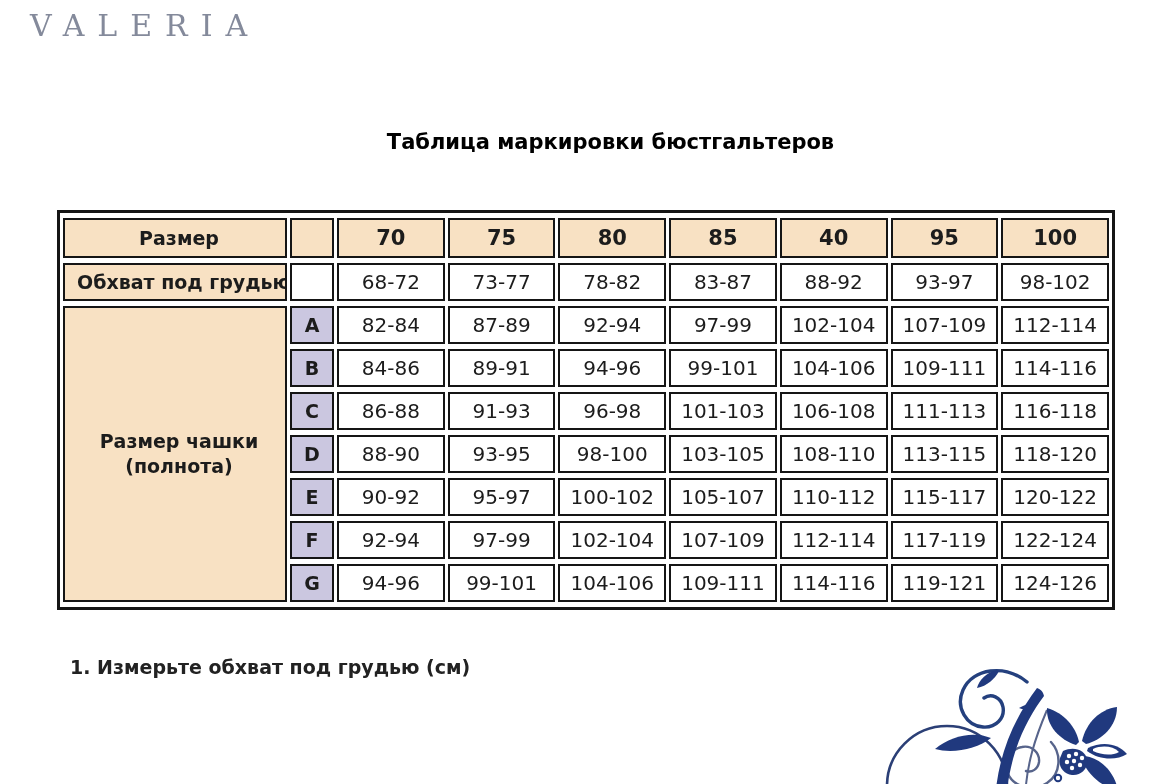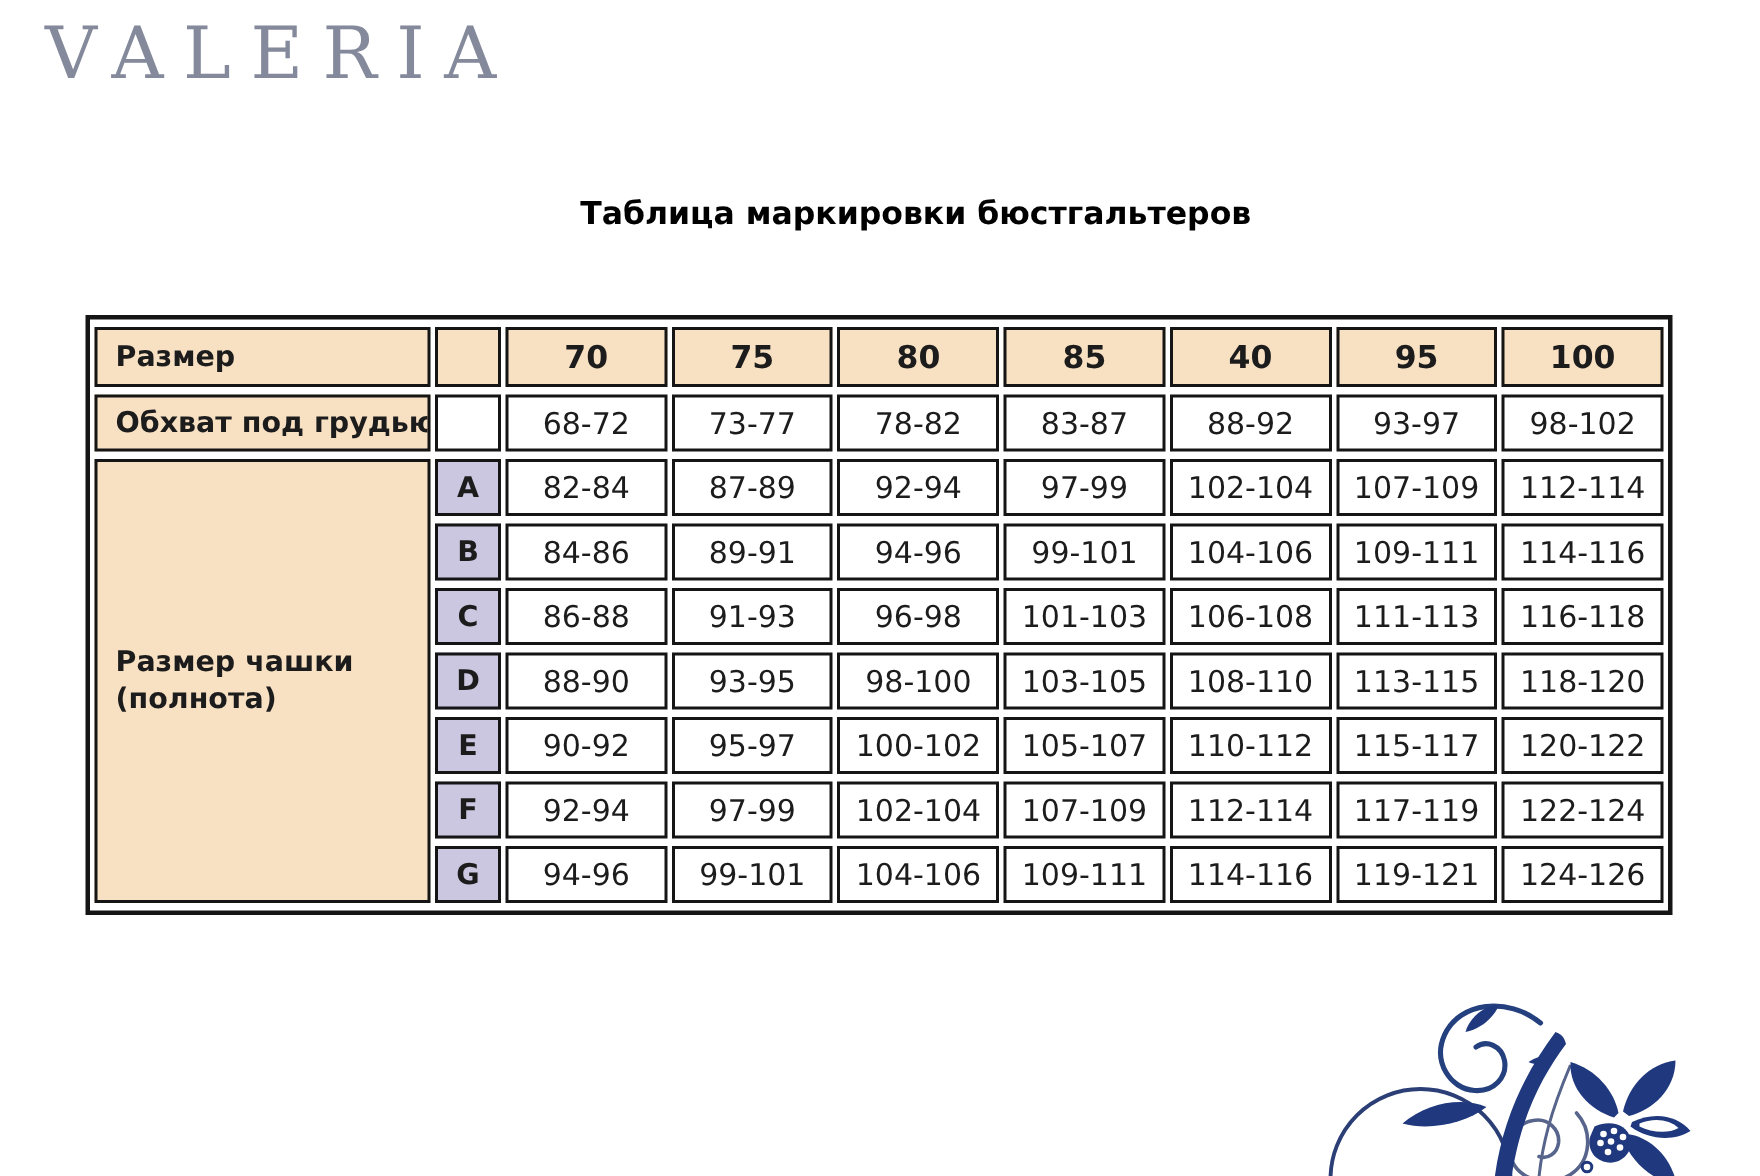--- a/index.html
+++ b/index.html
@@ -4,41 +4,41 @@
 <style>
   html,body{margin:0;padding:0}
   body{
     width:1173px;height:784px;position:relative;overflow:hidden;
     background:#ffffff;color:#1c1c1c;
     font-family:"DejaVu Sans","Liberation Sans",sans-serif;
   }
   .logo{
     position:absolute;left:30px;top:8px;
     font-family:"DejaVu Serif","Liberation Serif",serif;
-    font-size:48px;font-weight:400;letter-spacing:13px;
+    font-size:30px;font-weight:400;letter-spacing:13px;
     color:#848a9b;
   }
   .title{
     position:absolute;left:48px;right:0;top:130px;margin:0;
     text-align:center;font-size:21px;font-weight:bold;color:#000000;
   }
   .size-table{
     position:absolute;left:57px;top:210px;width:1058px;
     table-layout:fixed;border-collapse:separate;border-spacing:3px 5px;
     border:3px solid #151515;background:#ffffff;
   }
   .size-table td{
     border:2px solid #151515;height:34px;padding:0 4px;
     text-align:center;vertical-align:middle;
     font-size:20px;overflow:hidden;white-space:nowrap;
   }
   .size-table tr:first-child td{height:36px}
   td.peach{background:#f8e1c3}
   td.lav{background:#cbc7e0}
-  td.label{text-align:left;padding-left:12px;font-weight:bold;font-size:19px}
+  td.label{text-align:center;padding-left:12px;font-weight:bold;font-size:19px}
   td.cuplabel{white-space:normal;line-height:1.3}
   td.hnum{font-weight:bold;font-size:21px}
   td.letter{font-weight:bold;font-size:19px}
   .instructions{position:absolute;left:70px;top:656px;font-size:19px;font-weight:bold;color:#222}
   .instruction{margin:0 0 21px 0}
   .ornament{position:absolute;right:2px;bottom:-16px}
 </style>
 </head>
 <body>
 
@@ -149,20 +149,21 @@
         <td>104-106</td>
         <td>109-111</td>
         <td>114-116</td>
         <td>119-121</td>
         <td>124-126</td>
       </tr>
     </tbody>
 </table>
 
 <div class="instructions">
+  <p class="instruction">1. Измерьте обхват под грудью (см)</p>
 </div>
 
 <svg class="ornament" width="292" height="152" viewBox="0 0 292 152" fill="none" xmlns="http://www.w3.org/2000/svg">
 
   <circle cx="68" cy="138" r="60" stroke="#2b3f76" stroke-width="2.6" fill="none"></circle>
 
   <path d="M172,94 C183,106 182,126 168,135 C154,144 135,139 129,126 C124,114 131,101 143,99 C153,97 161,105 160,114 C159,121 153,125 147,123" stroke="#57648b" stroke-width="2.4" fill="none" stroke-linecap="round"></path>
 
   <path d="M168,62 C157,88 147,116 146,152" stroke="#57648b" stroke-width="2" fill="none"></path>
 

